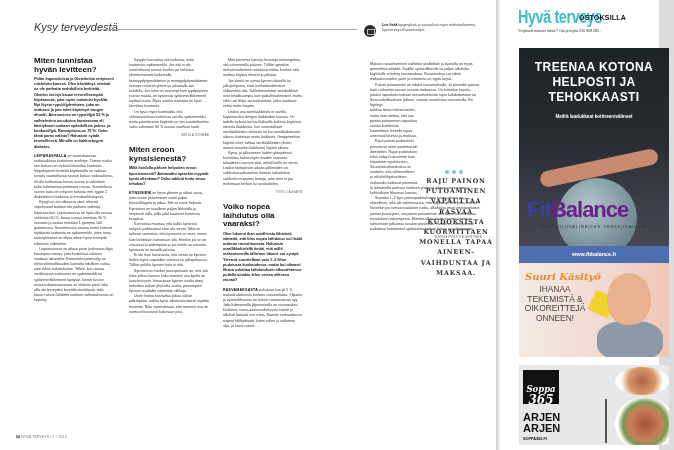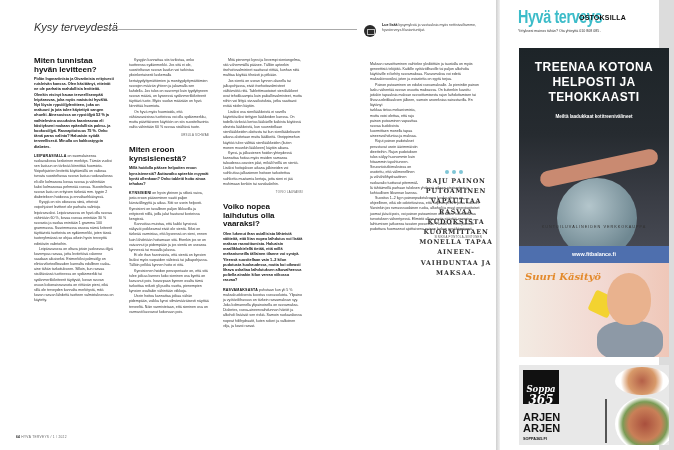--- a/index.html
+++ b/index.html
@@ -139,29 +139,31 @@
 <div class="page-right">
   <div class="brand">Hyvä terveys</div>
   <div class="brand-sub">OSTOKSILLA</div>
   <div class="ad-contact">Yrityksesi mainos tähän? Ota yhteyttä 010 808 085 .</div>
 
   <div class="ad1">
     <div class="h">TREENAA KOTONA HELPOSTI JA TEHOKKAASTI</div>
     <div class="s">Meiltä laadukkaat kotitreenivälineet</div>
     <div class="body"></div>
     <div class="ball"></div>
+    <div class="logo"><span class="fit">Fit</span><span class="bal">Balance</span></div>
     <div class="tag">KUNTOILUVÄLINEIDEN VERKKOKAUPPA</div>
     <div class="url">www.fitbalance.fi</div>
   </div>
 
   <div class="ad2">
     <div class="yellow"></div>
     <div class="scarf"></div>
     <div class="person"></div>
     <div class="logo">Suuri Käsityö</div>
+    <div class="h">IHANAA TEKEMISTÄ &amp; OIKOREITTEJÄ ONNEEN!</div>
   </div>
 
   <div class="ad3">
     <div class="plate1"></div>
     <div class="plate2"></div>
     <div class="fork"></div>
     <div class="logo">
         <div>Soppa</div>
         <div style="font-size:12px;line-height:12px">365</div>
       </div>

